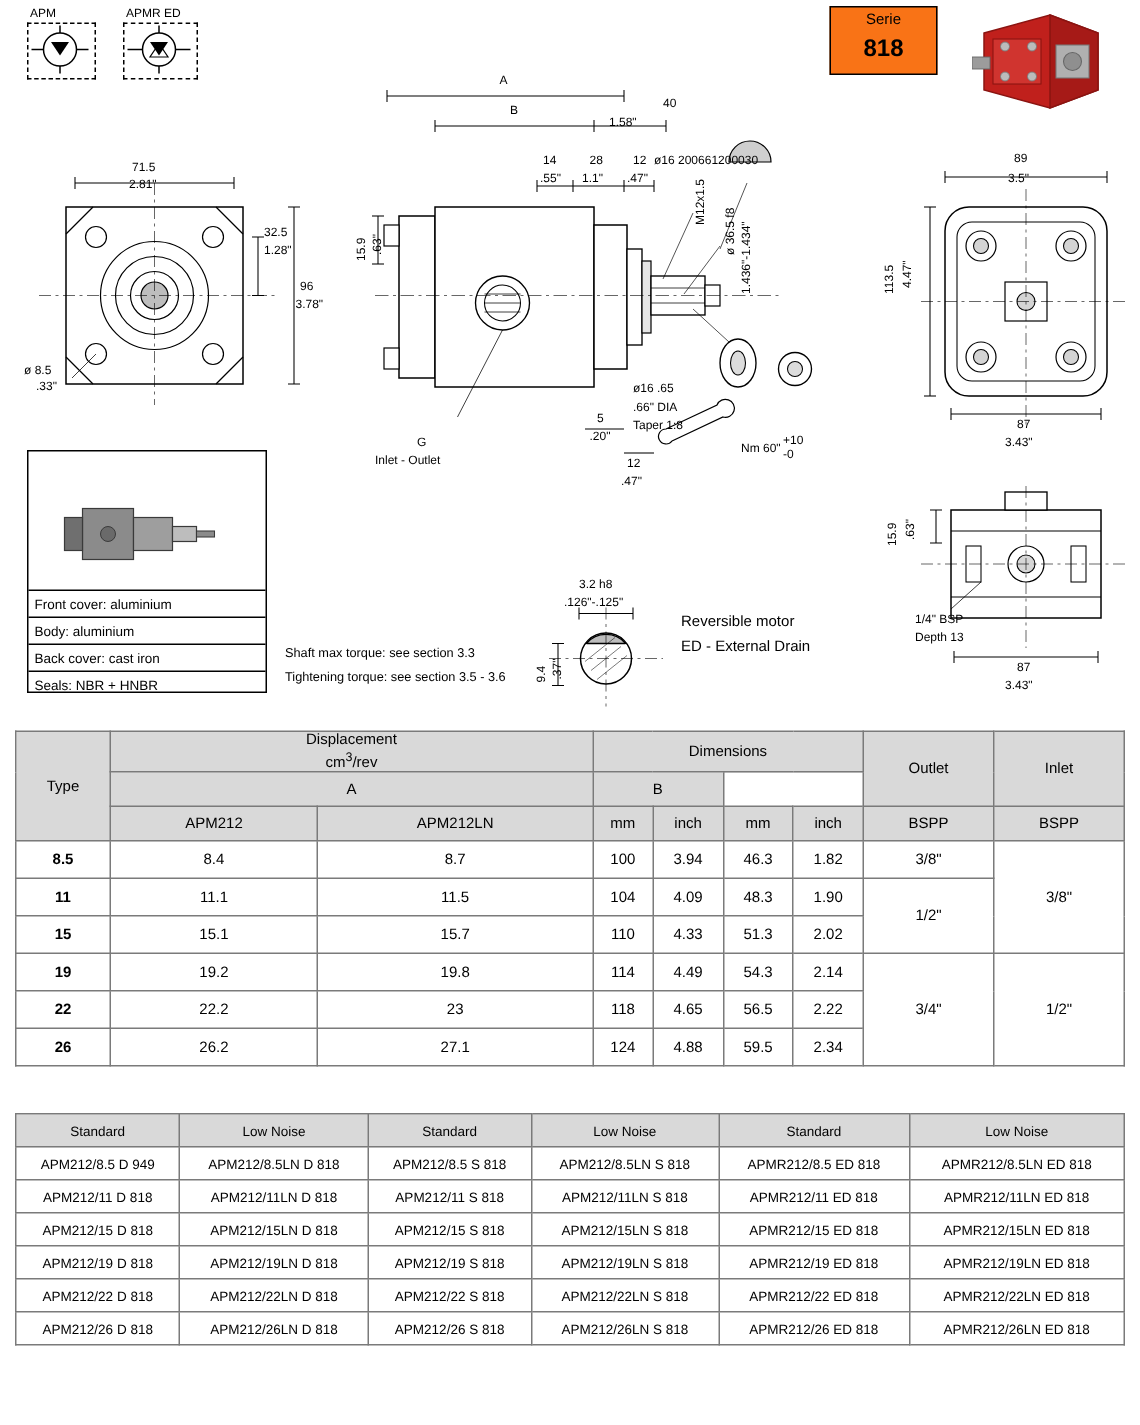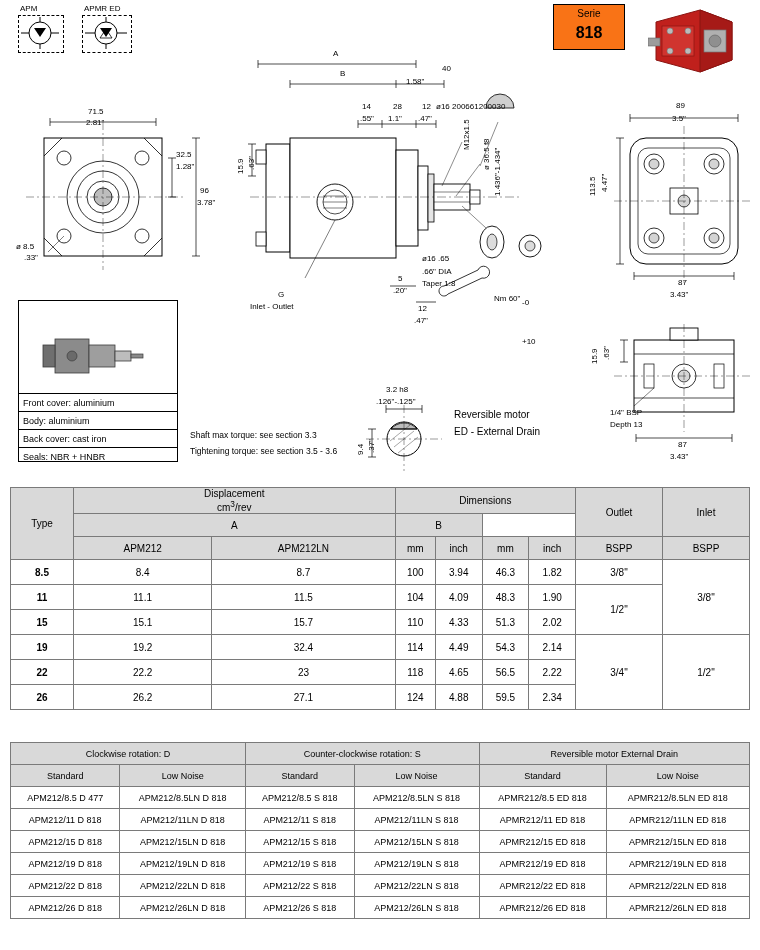--- a/index.html
+++ b/index.html
@@ -226,21 +226,21 @@
   <div class="dlabel rot90" style="left:6px;top:128px;">15.9</div>
   <div class="dlabel rot90" style="left:17px;top:124px;">.63"</div>
   <div class="dlabel rot90" style="left:232px;top:104px;">M12x1.5</div>
   <div class="dlabel rot90" style="left:252px;top:124px;">ø 36.5 f8</div>
   <div class="dlabel rot90" style="left:263px;top:150px;">1.436"-1.434"</div>
   <div class="dlabel" style="left:206px;top:56px;">ø16 200661200030</div>
   <div class="dlabel" style="left:192px;top:208px;">ø16 .65</div>
   <div class="dlabel" style="left:192px;top:221px;">.66" DIA</div>
   <div class="dlabel" style="left:192px;top:233px;">Taper 1:8</div>
   <div class="dlabel" style="left:264px;top:248px;">Nm 60"</div>
-  <div class="dlabel tiny" style="left:292px;top:243px;margin-top:48px;">+10</div>
+  <div class="dlabel tiny" style="left:292px;top:243px;">+10</div>
   <div class="dlabel tiny" style="left:292px;top:252px;">-0</div>
   <div class="dlabel" style="left:168px;top:228px;">5</div>
   <div class="dlabel" style="left:163px;top:240px;">.20"</div>
   <div class="dlabel" style="left:188px;top:258px;">12</div>
   <div class="dlabel" style="left:184px;top:270px;">.47"</div>
   <div class="dlabel" style="left:48px;top:244px;">G</div>
   <div class="dlabel" style="left:20px;top:256px;">Inlet - Outlet</div>
 </div>
 
 <div class="abs" style="left:356px;top:344px;width:200px;height:90px;margin-top:41px;">
@@ -418,21 +418,21 @@
       <td>15.1</td>
       <td>15.7</td>
       <td>110</td>
       <td>4.33</td>
       <td>51.3</td>
       <td>2.02</td>
     </tr>
     <tr>
       <td class="typecell">19</td>
       <td>19.2</td>
-      <td>32.4</td>
+      <td>19.8</td>
       <td>114</td>
       <td>4.49</td>
       <td>54.3</td>
       <td>2.14</td>
       <td rowspan="3">3/4"</td>
       <td rowspan="3">1/2"</td>
     </tr>
     <tr>
       <td class="typecell">22</td>
       <td>22.2</td>
@@ -450,36 +450,31 @@
       <td>4.88</td>
       <td>59.5</td>
       <td>2.34</td>
     </tr>
   </tbody>
 </table>
 
 <table id="table-codes">
   <thead>
     <tr>
-      <td colspan="2">Clockwise rotation: D</td>
-      <td colspan="2">Counter-clockwise rotation: S</td>
-      <td colspan="2">Reversible motor External Drain</td>
-    </tr>
-    <tr>
       <td>Standard</td>
       <td>Low Noise</td>
       <td>Standard</td>
       <td>Low Noise</td>
       <td>Standard</td>
       <td>Low Noise</td>
     </tr>
   </thead>
   <tbody>
     <tr>
-      <td>APM212/8.5 D 477</td>
+      <td>APM212/8.5 D 949</td>
       <td>APM212/8.5LN D 818</td>
       <td>APM212/8.5 S 818</td>
       <td>APM212/8.5LN S 818</td>
       <td>APMR212/8.5 ED 818</td>
       <td>APMR212/8.5LN ED 818</td>
     </tr>
     <tr>
       <td>APM212/11 D 818</td>
       <td>APM212/11LN D 818</td>
       <td>APM212/11 S 818</td>

